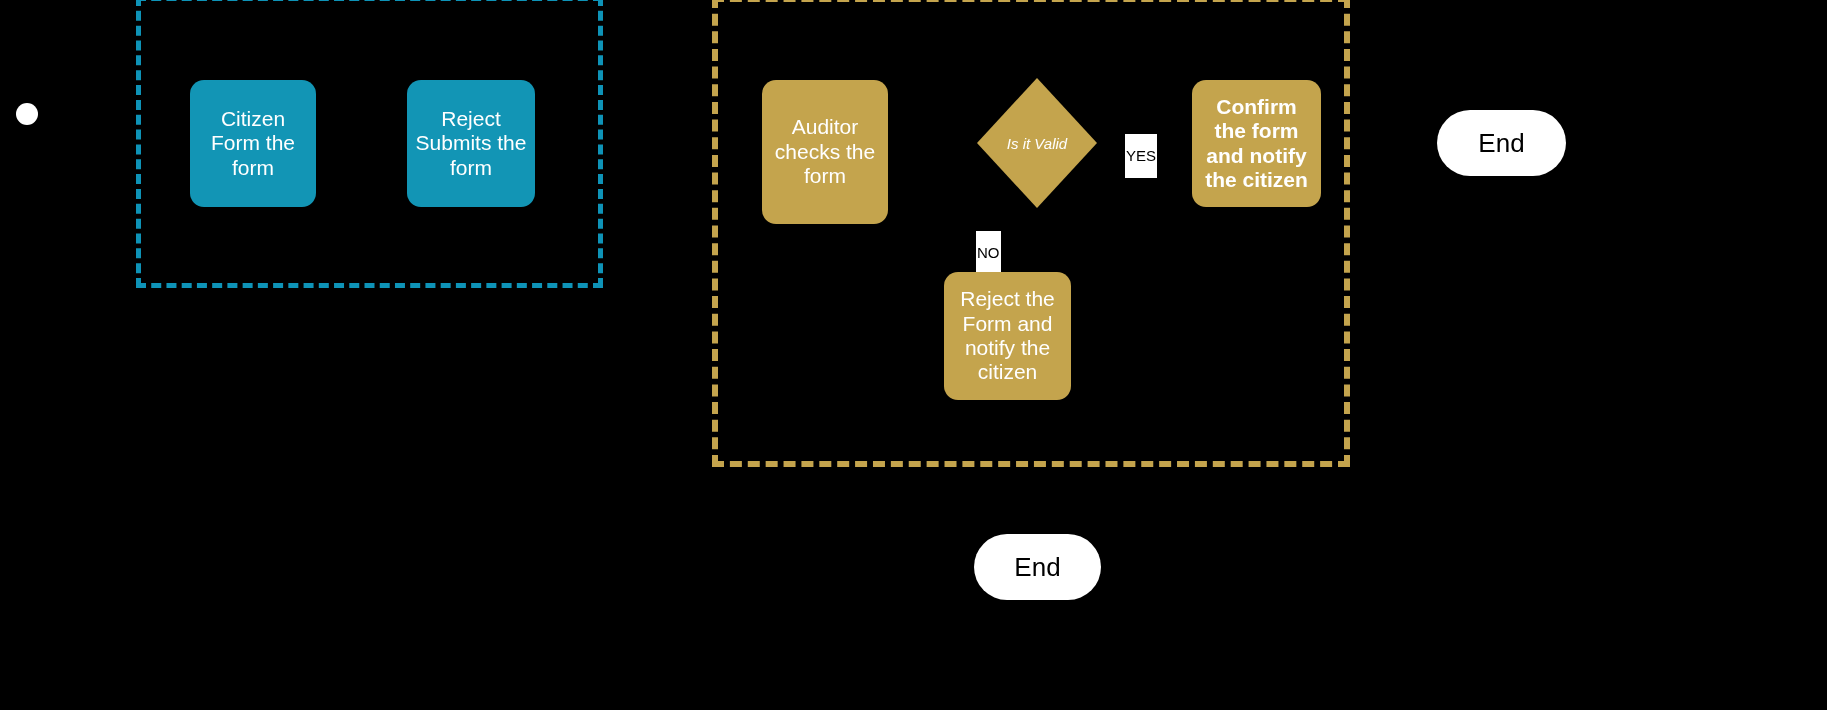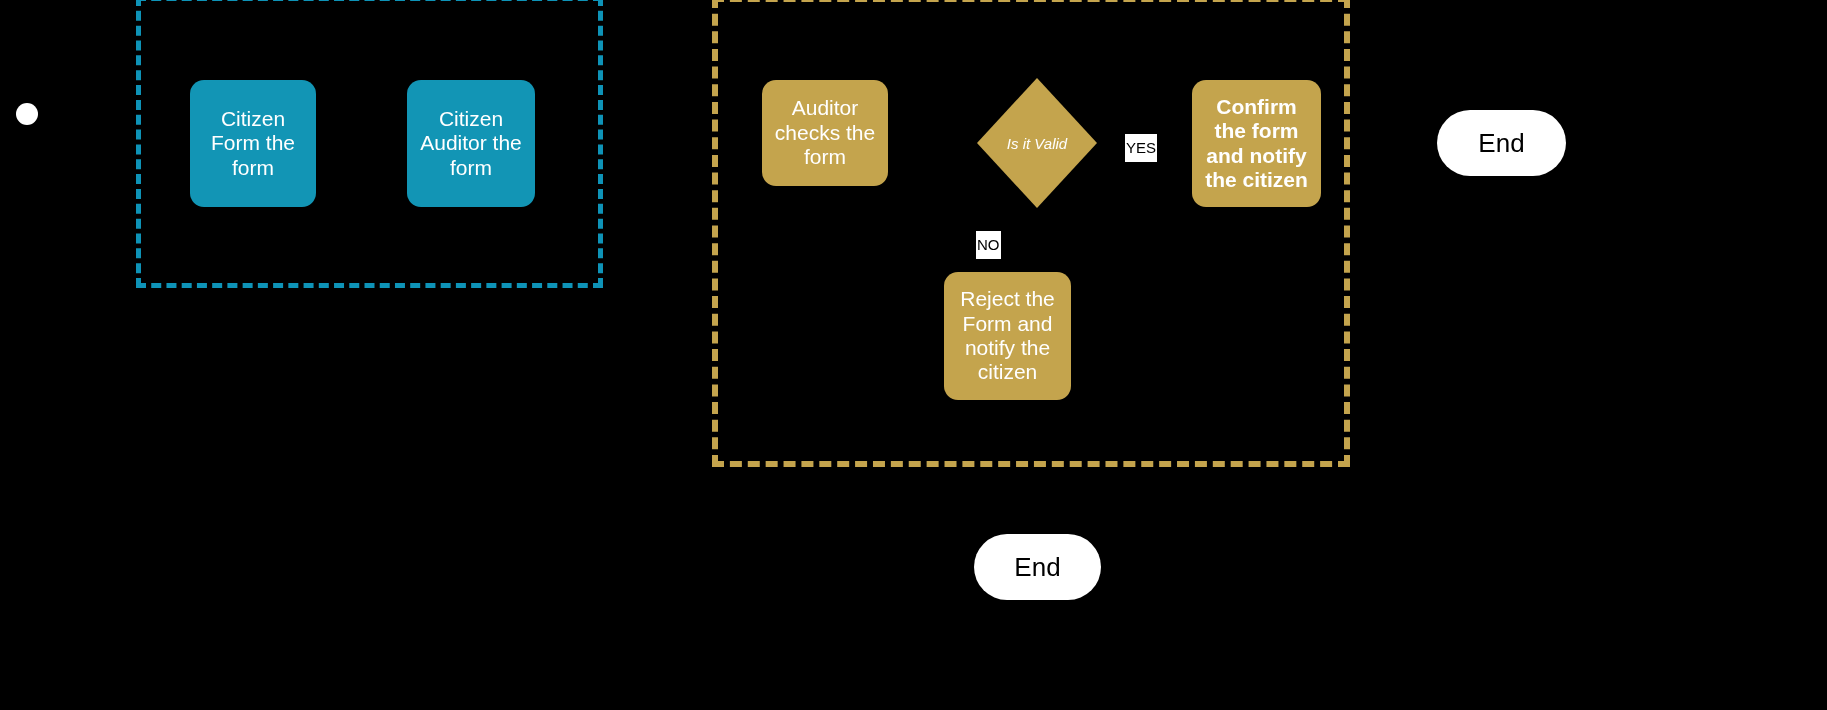--- a/index.html
+++ b/index.html
@@ -96,40 +96,40 @@
     border-radius: 50%;
   }
 
   
   .edge-label {
     position: absolute;
     background: #ffffff;
     color: #000000;
     font-size: 15px;
     line-height: 1.05;
-    padding: 6px 1px;
+    padding: 14px 1px;
     white-space: nowrap;
   }
 </style>
 </head>
 <body>
 
 <div id="canvas">
 
   <div class="start-dot" style="left:16px; top:103px; width:22px; height:22px;"></div>
 
   <div class="group-box group-citizen" style="left:136px; top:-4px; width:467px; height:292px;"></div>
 
   <div class="group-box group-auditor" style="left:712px; top:-4px; width:638px; height:471px;"></div>
 
   <div class="node node-blue" style="left:190px; top:80px; width:126px; height:127px;">Citizen Form the form</div>
 
-  <div class="node node-blue" style="left:407px; top:80px; width:128px; height:127px;">Citizen Auditor the form</div>
+  <div class="node node-blue" style="left:407px; top:80px; width:128px; height:127px;">Reject Submits the form</div>
 
-  <div class="node node-gold" style="left:762px; top:80px; width:126px; height:106px;">Auditor checks the form</div>
+  <div class="node node-gold" style="left:762px; top:80px; width:126px; height:144px;">Auditor checks the form</div>
 
   <div class="diamond" style="left:977px; top:78px; width:120px; height:130px;font-style:italic;">
     <div class="shape"></div>
     <div class="dlabel">Is it Valid</div>
   </div>
 
   <div class="edge-label" style="left:1125px; top:134px;">YES</div>
 
   <div class="edge-label" style="left:976px; top:231px;">NO</div>
 

